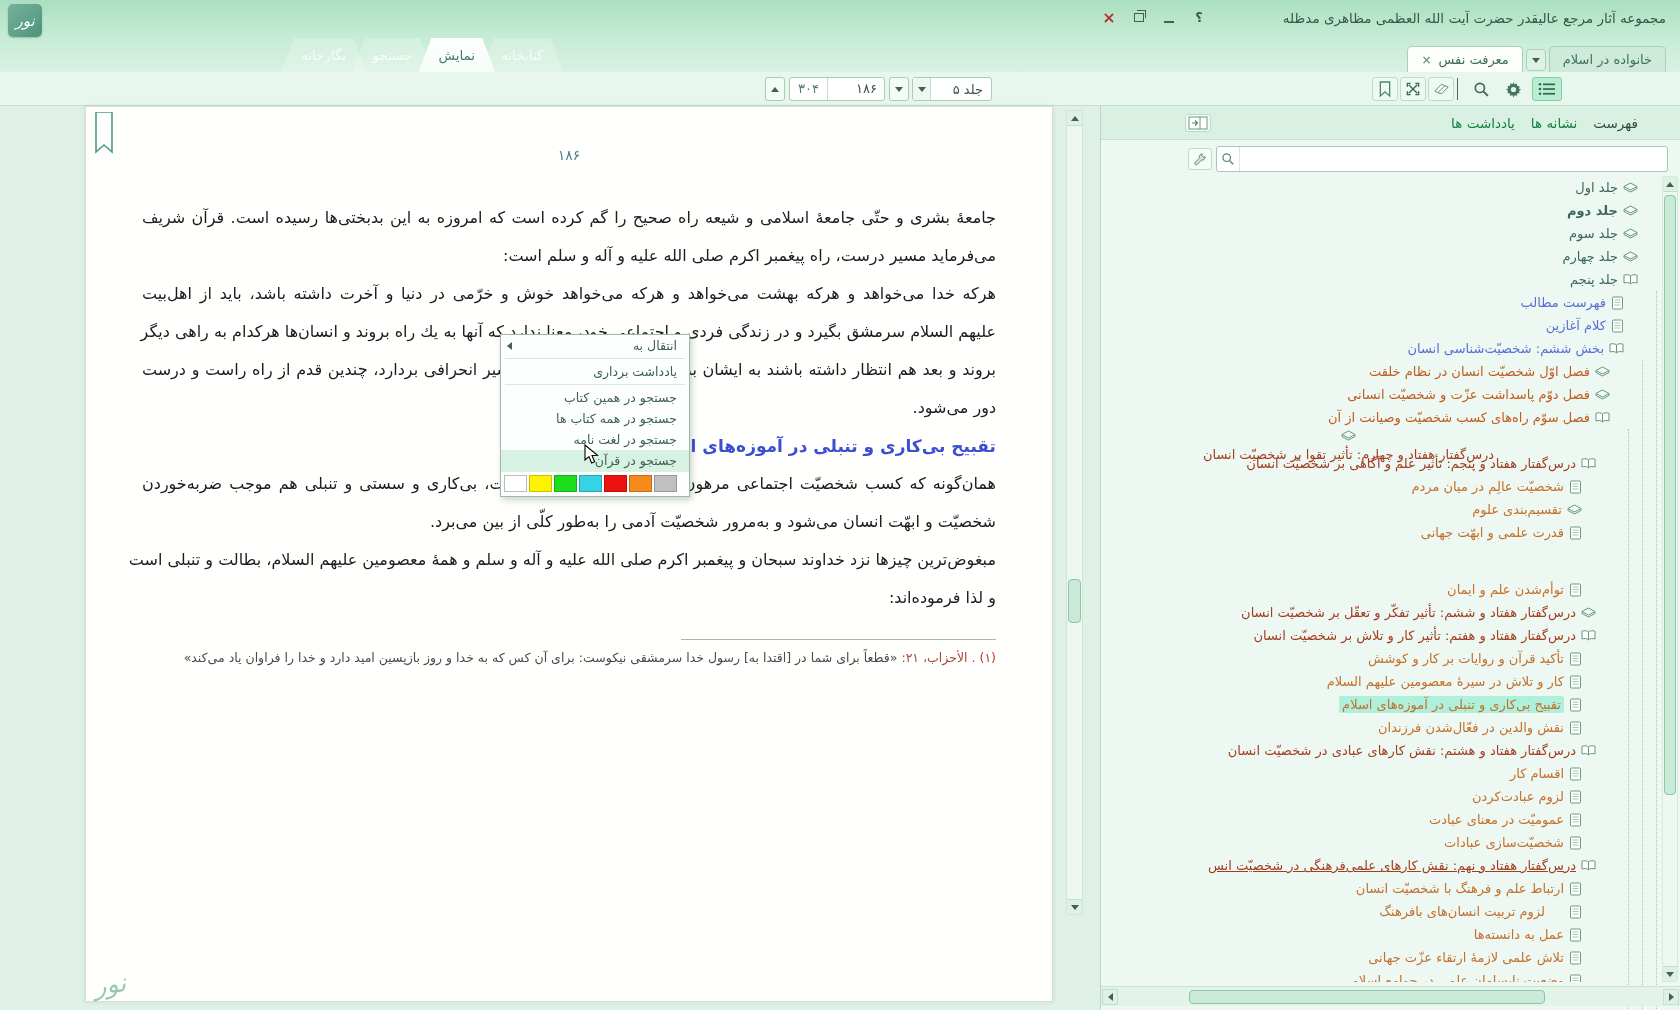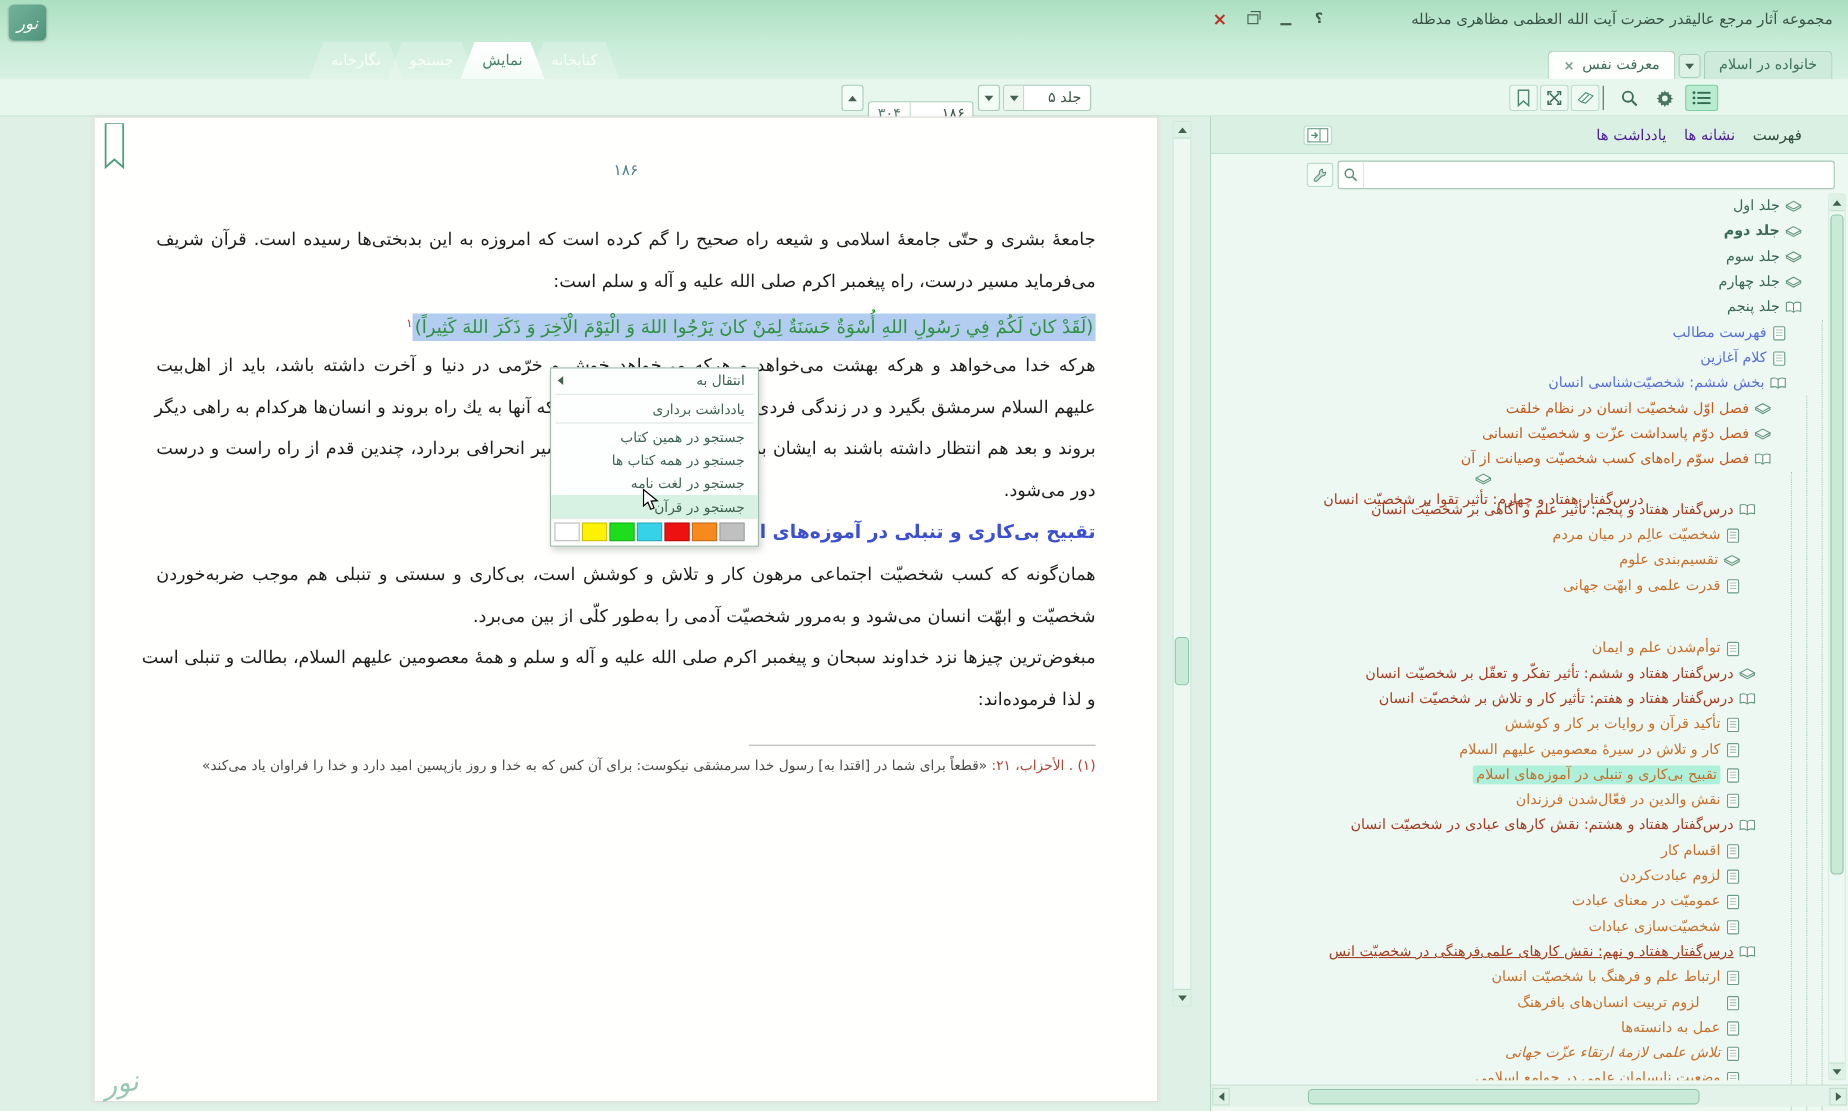--- a/index.html
+++ b/index.html
@@ -32,21 +32,21 @@
   .ddbtn{width:20px;height:22px;border:1px solid #a9cfba;border-radius:4px;background:#ddf2e5;
     display:flex;align-items:center;justify-content:center;margin-bottom:1px}
   .tri-down{width:0;height:0;border-left:4px solid transparent;border-right:4px solid transparent;border-top:5px solid #44604f}
   .tri-up{width:0;height:0;border-left:4px solid transparent;border-right:4px solid transparent;border-bottom:5px solid #44604f}
   .tri-left{width:0;height:0;border-top:4px solid transparent;border-bottom:4px solid transparent;border-right:5px solid #44604f}
   .tri-right{width:0;height:0;border-top:4px solid transparent;border-bottom:4px solid transparent;border-left:5px solid #44604f}
   
   .toolbar{position:absolute;top:72px;left:0;width:1680px;height:34px;background:#e7f7ee;border-bottom:1px solid #c3dfcd}
   .tbtn{position:absolute;top:5px;height:24px;border:1px solid #a9cbb8;background:#f3fcf7;border-radius:3px;
     display:flex;align-items:center;justify-content:center}
-  .pagebox{position:absolute;left:789px;top:20px;width:96px;height:24px;background:#fff;border:1px solid #a9cbb8;
+  .pagebox{position:absolute;left:789px;top:5px;width:96px;height:24px;background:#fff;border:1px solid #a9cbb8;
     border-radius:3px;display:flex;direction:ltr;font-size:13px;color:#3c5546}
   .pagebox .total{width:38px;text-align:center;line-height:22px;color:#5e7a6c;border-right:1px solid #c5dccd}
   .pagebox .current{flex:1;text-align:right;line-height:22px;padding-right:7px}
   .volbox{position:absolute;left:912px;top:5px;width:80px;height:24px;background:#fff;border:1px solid #a9cbb8;
     border-radius:3px;display:flex;direction:ltr;align-items:center}
   .volbox .dd{width:18px;height:22px;border-right:1px solid #c5dccd;background:#eef8f1;display:flex;align-items:center;justify-content:center}
   .volbox .vlabel{flex:1;text-align:right;font-size:13px;color:#3c5546;padding-right:8px}
   .ticon{position:absolute;top:5px;width:26px;height:24px;display:flex;align-items:center;justify-content:center}
   .ticon.boxed{border:1px solid #bcdccb;background:#eef9f3;border-radius:3px}
   .ticon.activeicon{background:#b9ecd0;border:1px solid #7ecfa4;border-radius:3px}
@@ -78,21 +78,21 @@
   .vthumb{position:absolute;left:1px;width:13px;background:#c8ead6;border:1px solid #8fc5a8;border-radius:4px}
   
   .splitline{position:absolute;left:1100px;top:106px;width:1px;height:904px;background:#b7d6c4}
   .rail{position:absolute;left:1155px;top:124px;width:1px;height:886px;background:#a9cdb9}
   .rail-arrow{position:absolute;left:1149px;top:112px}
   .grip{position:absolute;left:1149px;top:616px;width:11px;height:30px;background:#dcf3e6;border:1px solid #92bfa7;border-radius:5px}
   
   .sidebar{position:absolute;left:1101px;top:106px;width:579px;height:904px;background:#ecf8f1}
   .sb-header{position:absolute;top:0;left:0;width:100%;height:34px;background:#d9f0e3;border-bottom:1px solid #c4e2d1}
   .sb-tabs{position:absolute;right:42px;top:0;height:34px;display:flex;direction:rtl;gap:16px;align-items:center;font-size:13.5px}
-  .sb-tab{color:#4c1d95}
+  .sb-tab{color:#15803d}
   .sb-tab.active{color:#2f4a3e}
   .collapse-btn{position:absolute;left:84px;top:8px;width:26px;height:18px;border:1px solid #bcdccb;background:#f3fcf7;border-radius:3px;display:flex;align-items:center;justify-content:center}
   .sb-search{position:absolute;top:40px;left:115px;width:452px;height:26px;background:#fff;border:1px solid #aac6b6;border-radius:3px;display:flex;direction:ltr;align-items:center}
   .sb-search .mag{padding:0 4px;border-right:1px solid #d8e8de;height:100%;display:flex;align-items:center}
   .sb-search input{flex:1;border:none;outline:none;height:100%;background:transparent;font-size:13px}
   .wrench-btn{position:absolute;top:42px;left:87px;width:24px;height:22px;border:1px solid #bcdccb;background:#f3fcf7;border-radius:3px;display:flex;align-items:center;justify-content:center}
   .tree{position:absolute;top:70px;left:0;width:553px;height:806px;overflow:hidden;direction:rtl}
   .trow{height:23px;display:flex;align-items:center;gap:5px;font-size:13px;white-space:nowrap;cursor:default}
   .trow svg{flex:0 0 auto}
   .trow.sel .tlabel{background:#aff0da;padding:1px 3px;border-radius:2px}
@@ -227,21 +227,20 @@
 
   <div class="page">
     <svg class="bookmark-ribbon" width="22" height="44" viewBox="0 0 22 44">
       <path d="M3 0h16v40l-8-7-8 7z" fill="#fdfffd" stroke="#4e9d82" stroke-width="1.6"></path>
     </svg>
     <div class="pagebody">
       <div class="pagenum">۱۸۶</div>
       <div id="content-lines">
           <div class="line j">جامعۀ بشری و حتّی جامعۀ اسلامی و شیعه راه صحیح را گم کرده است که امروزه به این بدبختی‌ها رسیده است. قرآن شریف</div>
           <div class="line plain">می‌فرماید مسیر درست، راه پیغمبر اکرم صلی الله علیه و آله و سلم است:</div>
-          <div class="verse-line"><span class="vsel"><span class="vtext">(لَقَدْ كانَ لَكُمْ فِي رَسُولِ اللهِ أُسْوَةٌ حَسَنَةٌ لِمَنْ كانَ يَرْجُوا اللهَ وَ الْيَوْمَ الْآخِرَ وَ ذَكَرَ اللهَ كَثِيراً)</span></span><span class="vref">۱</span></div>
           <div class="line j">هرکه خدا می‌خواهد و هرکه بهشت می‌خواهد و هرکه می‌خواهد خوش و خرّمی در دنیا و آخرت داشته باشد، باید از اهل‌بیت</div>
           <div class="line j">علیهم السلام سرمشق بگیرد و در زندگی فردی و اجتماعی خود، معنا ندارد که آنها به یك راه بروند و انسان‌ها هرکدام به راهی دیگر</div>
           <div class="line j">بروند و بعد هم انتظار داشته باشند به ایشان برسند. هرکس یك قدم در مسیر انحرافی بردارد، چندین قدم از راه راست و درست</div>
           <div class="line plain">دور می‌شود.</div>
           <div class="line heading">تقبیح بی‌کاری و تنبلی در آموزه‌های اسلام</div>
           <div class="line j">همان‌گونه که کسب شخصیّت اجتماعی مرهون کار و تلاش و کوشش است، بی‌کاری و سستی و تنبلی هم موجب ضربه‌خوردن</div>
           <div class="line plain">شخصیّت و ابهّت انسان می‌شود و به‌مرور شخصیّت آدمی را به‌طور کلّی از بین می‌برد.</div>
           <div class="line j">مبغوض‌ترین چیزها نزد خداوند سبحان و پیغمبر اکرم صلی الله علیه و آله و سلم و همۀ معصومین علیهم السلام، بطالت و تنبلی است</div>
           <div class="line plain">و لذا فرموده‌اند:</div>
         </div>
@@ -517,21 +516,21 @@
           </svg>
           <span class="tlabel">لزوم تربیت انسان‌های بافرهنگ</span>
         </div>
         <div class="trow c-leaf" style="padding-right: 72px;">
           <svg width="13" height="14" viewBox="0 0 13 14">
             <rect x="1.5" y="1" width="10" height="12" rx="1" fill="#fdfefd" stroke="#6b9c86"></rect>
             <path d="M3.5 4h6M3.5 6.5h6M3.5 9h6" stroke="#a8c6b6"></path>
           </svg>
           <span class="tlabel">عمل به دانسته‌ها</span>
         </div>
-        <div class="trow c-leaf" style="padding-right: 72px; font-style: italic;">
+        <div class="trow c-leaf" style="padding-right: 72px;">
           <svg width="13" height="14" viewBox="0 0 13 14">
             <rect x="1.5" y="1" width="10" height="12" rx="1" fill="#fdfefd" stroke="#6b9c86"></rect>
             <path d="M3.5 4h6M3.5 6.5h6M3.5 9h6" stroke="#a8c6b6"></path>
           </svg>
           <span class="tlabel">تلاش علمی لازمۀ ارتقاء عزّت جهانی</span>
         </div>
         <div class="trow c-leaf" style="padding-right: 72px;">
           <svg width="13" height="14" viewBox="0 0 13 14">
             <rect x="1.5" y="1" width="10" height="12" rx="1" fill="#fdfefd" stroke="#6b9c86"></rect>
             <path d="M3.5 4h6M3.5 6.5h6M3.5 9h6" stroke="#a8c6b6"></path>

